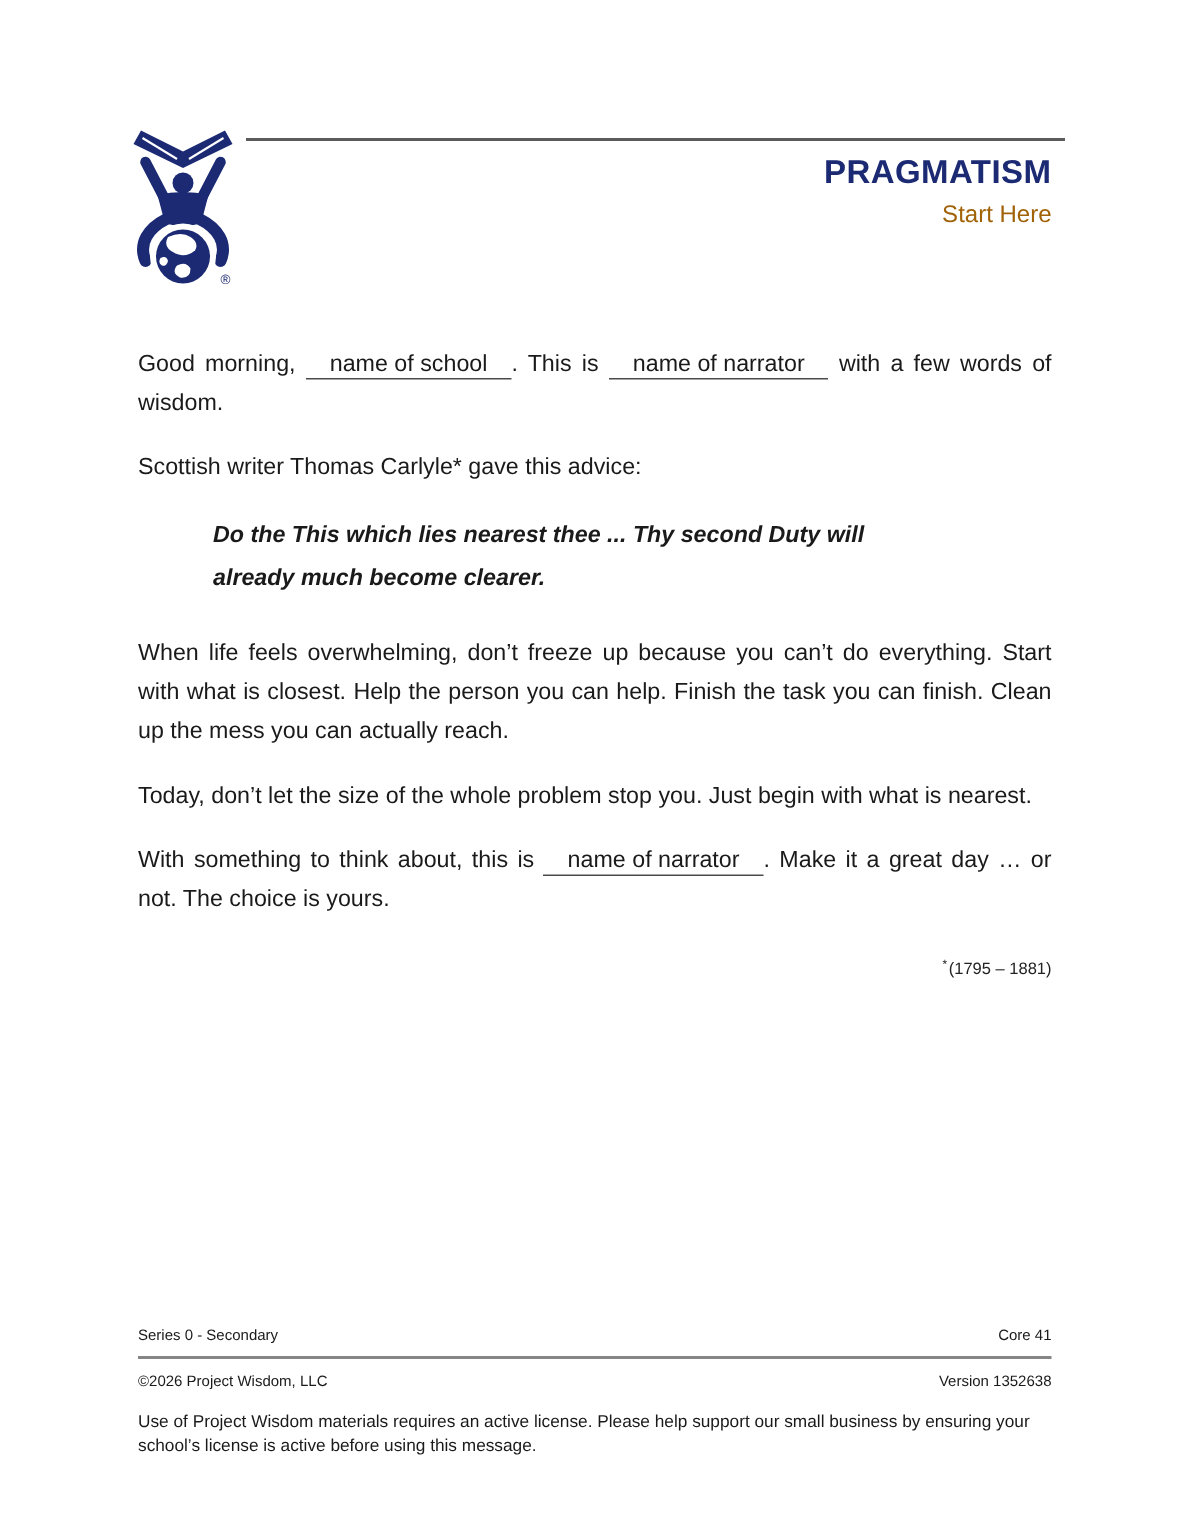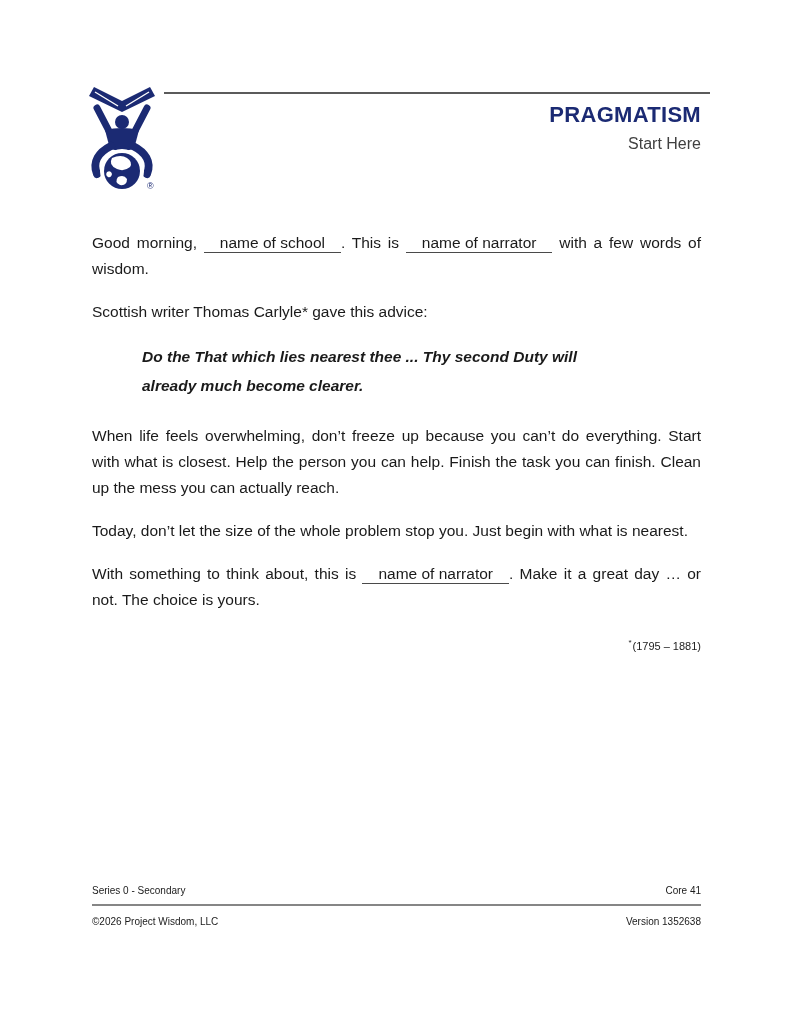--- a/index.html
+++ b/index.html
@@ -18,21 +18,21 @@
   
   .logo { position: absolute; left: 84px; top: 86px; width: 76px; height: 110px; }
   .top-rule {
     position: absolute; left: 164px; top: 92px; width: 546px; height: 2px;
     background: #5b5b5b;
   }
   .title-block { position: absolute; right: 90px; top: 102px; text-align: right; }
   .doc-title {
     font-size: 22px; font-weight: bold; color: #1b2a73; letter-spacing: 0.3px;
   }
-  .doc-subtitle { font-size: 16px; color: #404040; margin-top: 7px; }
+  .doc-subtitle { font-size: 16px; color: #a16207; margin-top: 7px; }
 
   
   .content {
     position: absolute; left: 92px; top: 230px; width: 609px;
     font-size: 15.5px; line-height: 26px; text-align: justify;
   }
   .content p { margin: 0 0 17px 0; }
   .blank {
     display: inline-block;
     font-weight: normal;
@@ -119,21 +119,21 @@
   </div>
 
   <div class="content">
 
     <p><span>Good morning, </span><span class="blank">name of school</span><span>. This is </span><span class="blank">name of narrator</span><span> with a few words of wisdom.</span></p>
 
 
     <p>Scottish writer Thomas Carlyle* gave this advice:</p>
 
     <div class="quote">
-      <div>Do the That which lies nearest thee ... Thy second Duty will</div>
+      <div>Do the This which lies nearest thee ... Thy second Duty will</div>
       <div>already much become clearer.</div>
     </div>
 
     <p>When life feels overwhelming, don’t freeze up because you can’t do everything. Start with what is closest. Help the person you can help. Finish the task you can finish. Clean up the mess you can actually reach.</p>
 
 
     <p>Today, don’t let the size of the whole problem stop you. Just begin with what is nearest.</p>
 
     <p><span>With something to think about, this is </span><span class="blank">name of narrator</span><span>. Make it a great day … or not. </span><span class="italic">The choice is yours</span><span>.</span></p>
 
@@ -143,15 +143,16 @@
   <div class="footer">
     <div class="footer-row">
       <span>Series 0 - Secondary</span>
       <span>Core 41</span>
     </div>
     <div class="footer-rule"></div>
     <div class="footer-row">
       <span>©2026 Project Wisdom, LLC</span>
       <span>Version 1352638</span>
     </div>
+    <div class="license">Use of Project Wisdom materials requires an active license. Please help support our small business by ensuring your school’s license is active before using this message.</div>
   </div>
 
 </div>
 
 </body></html>

